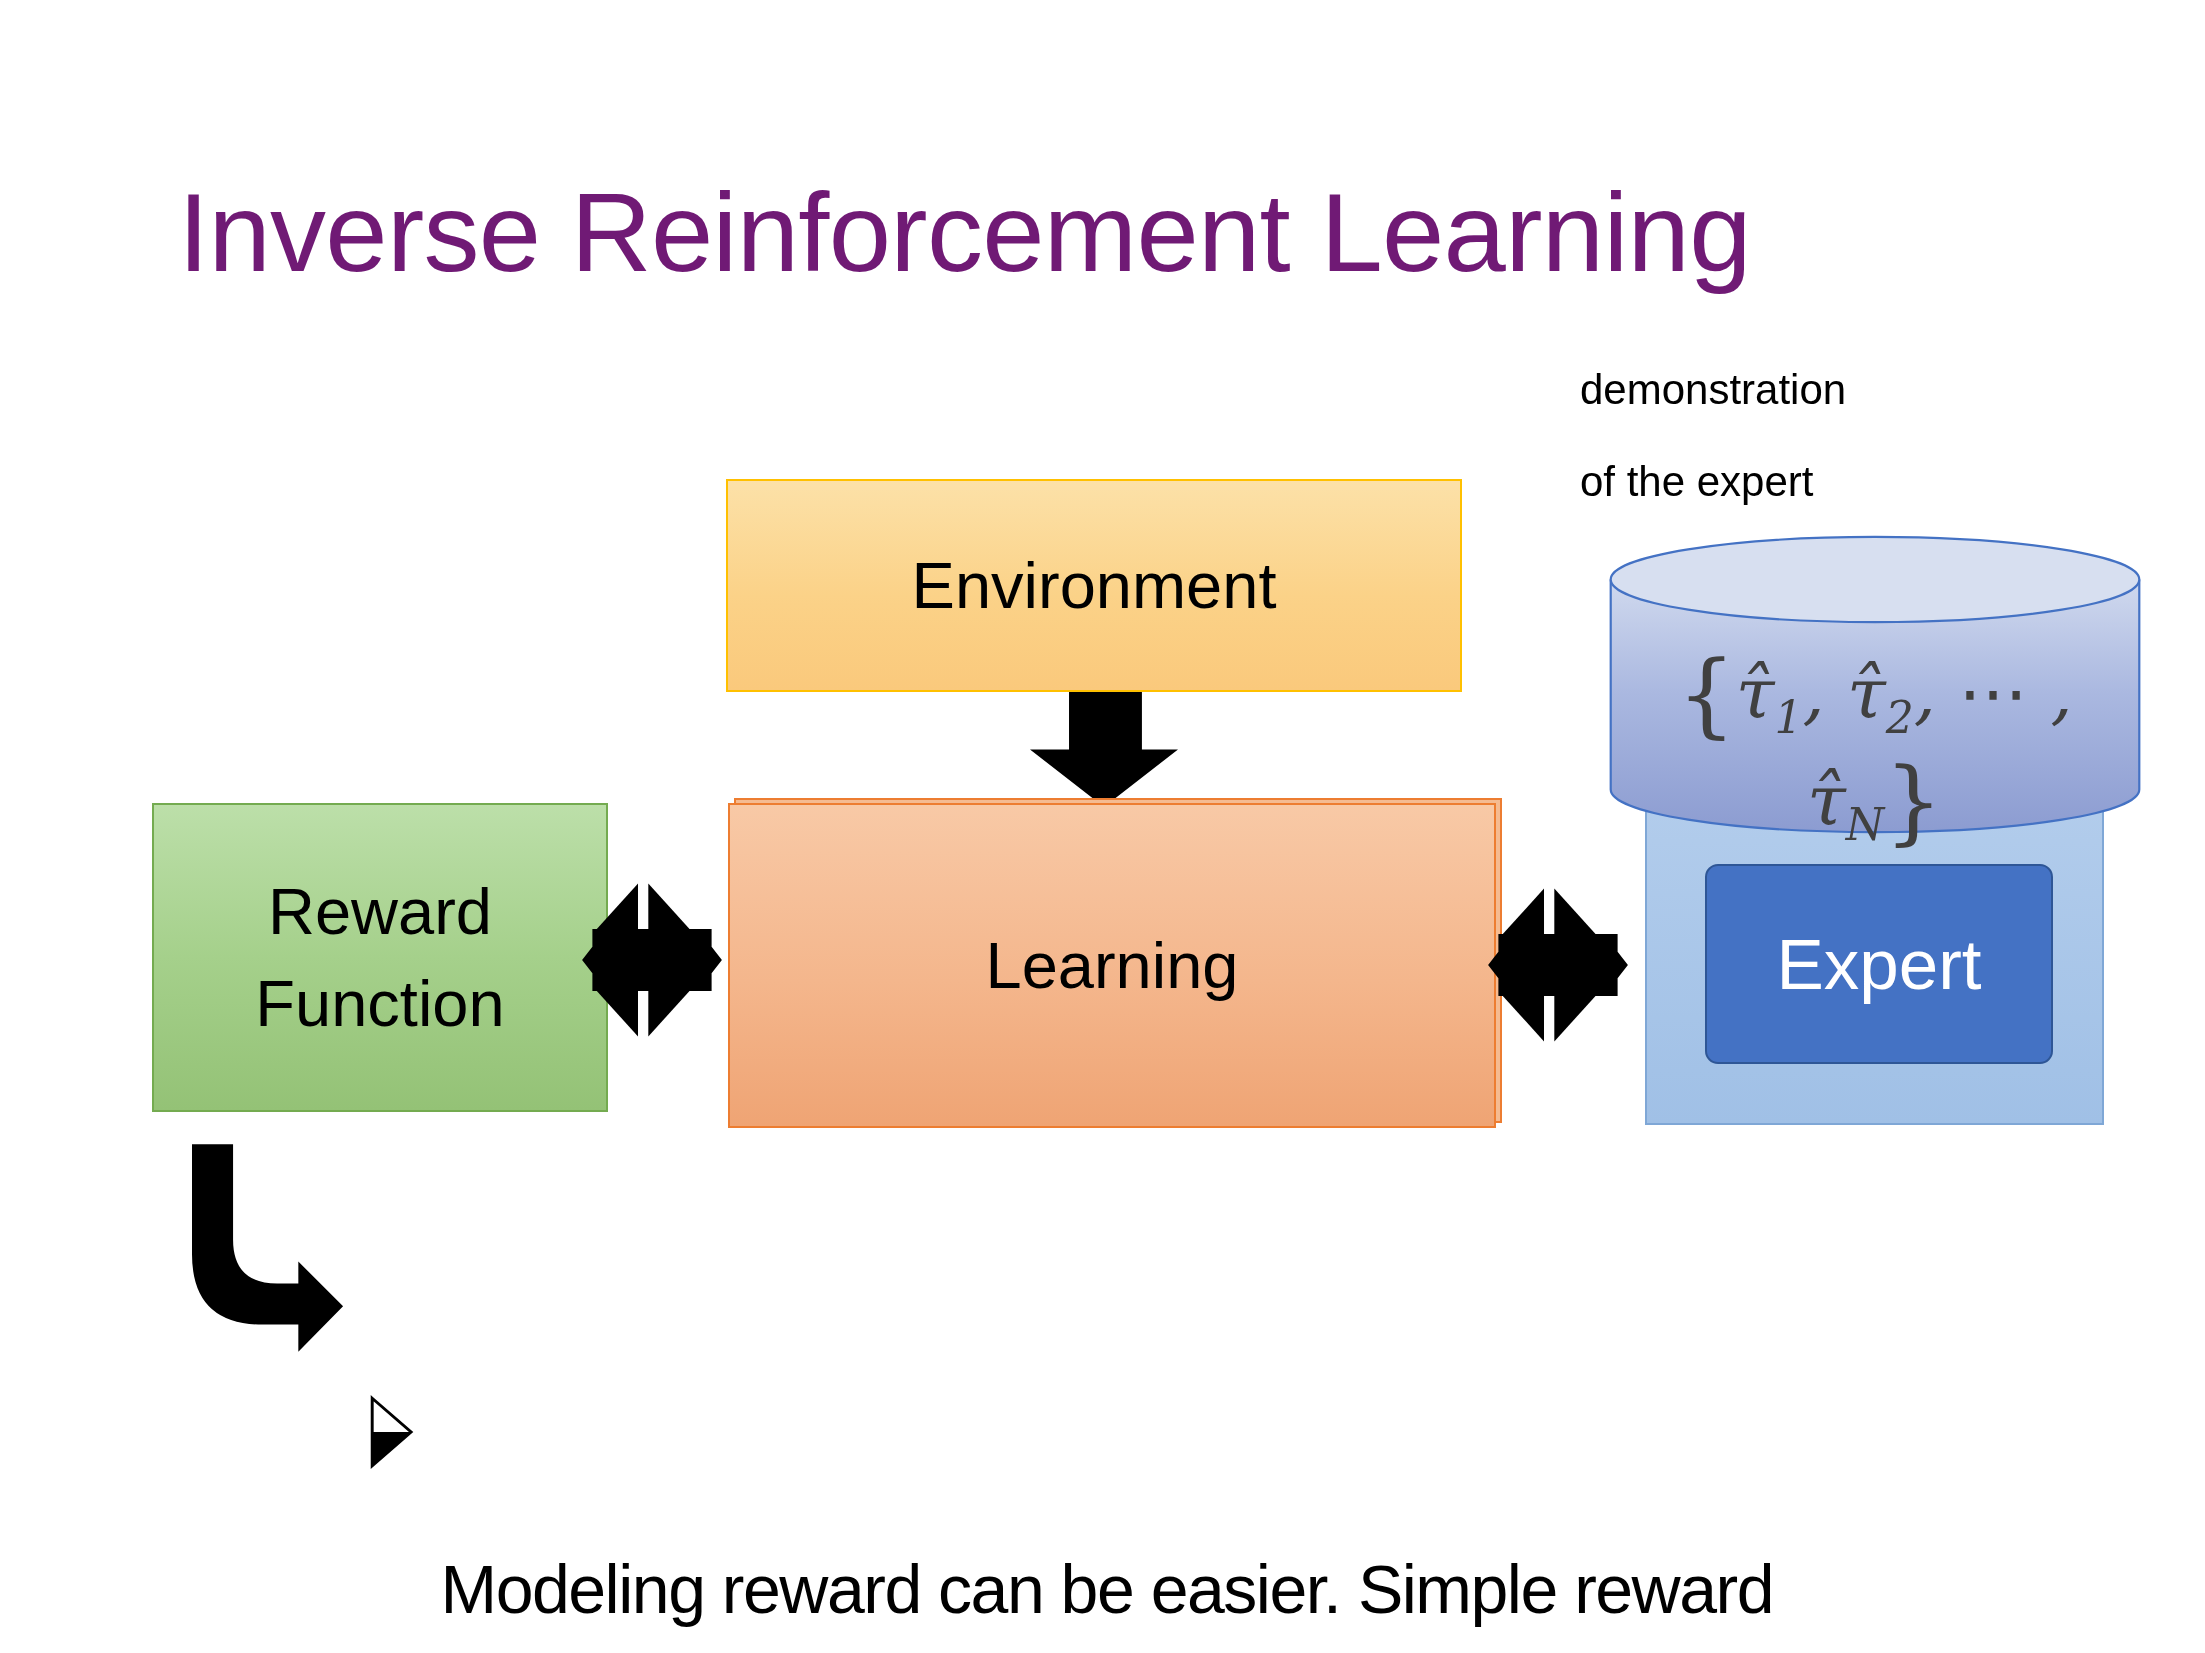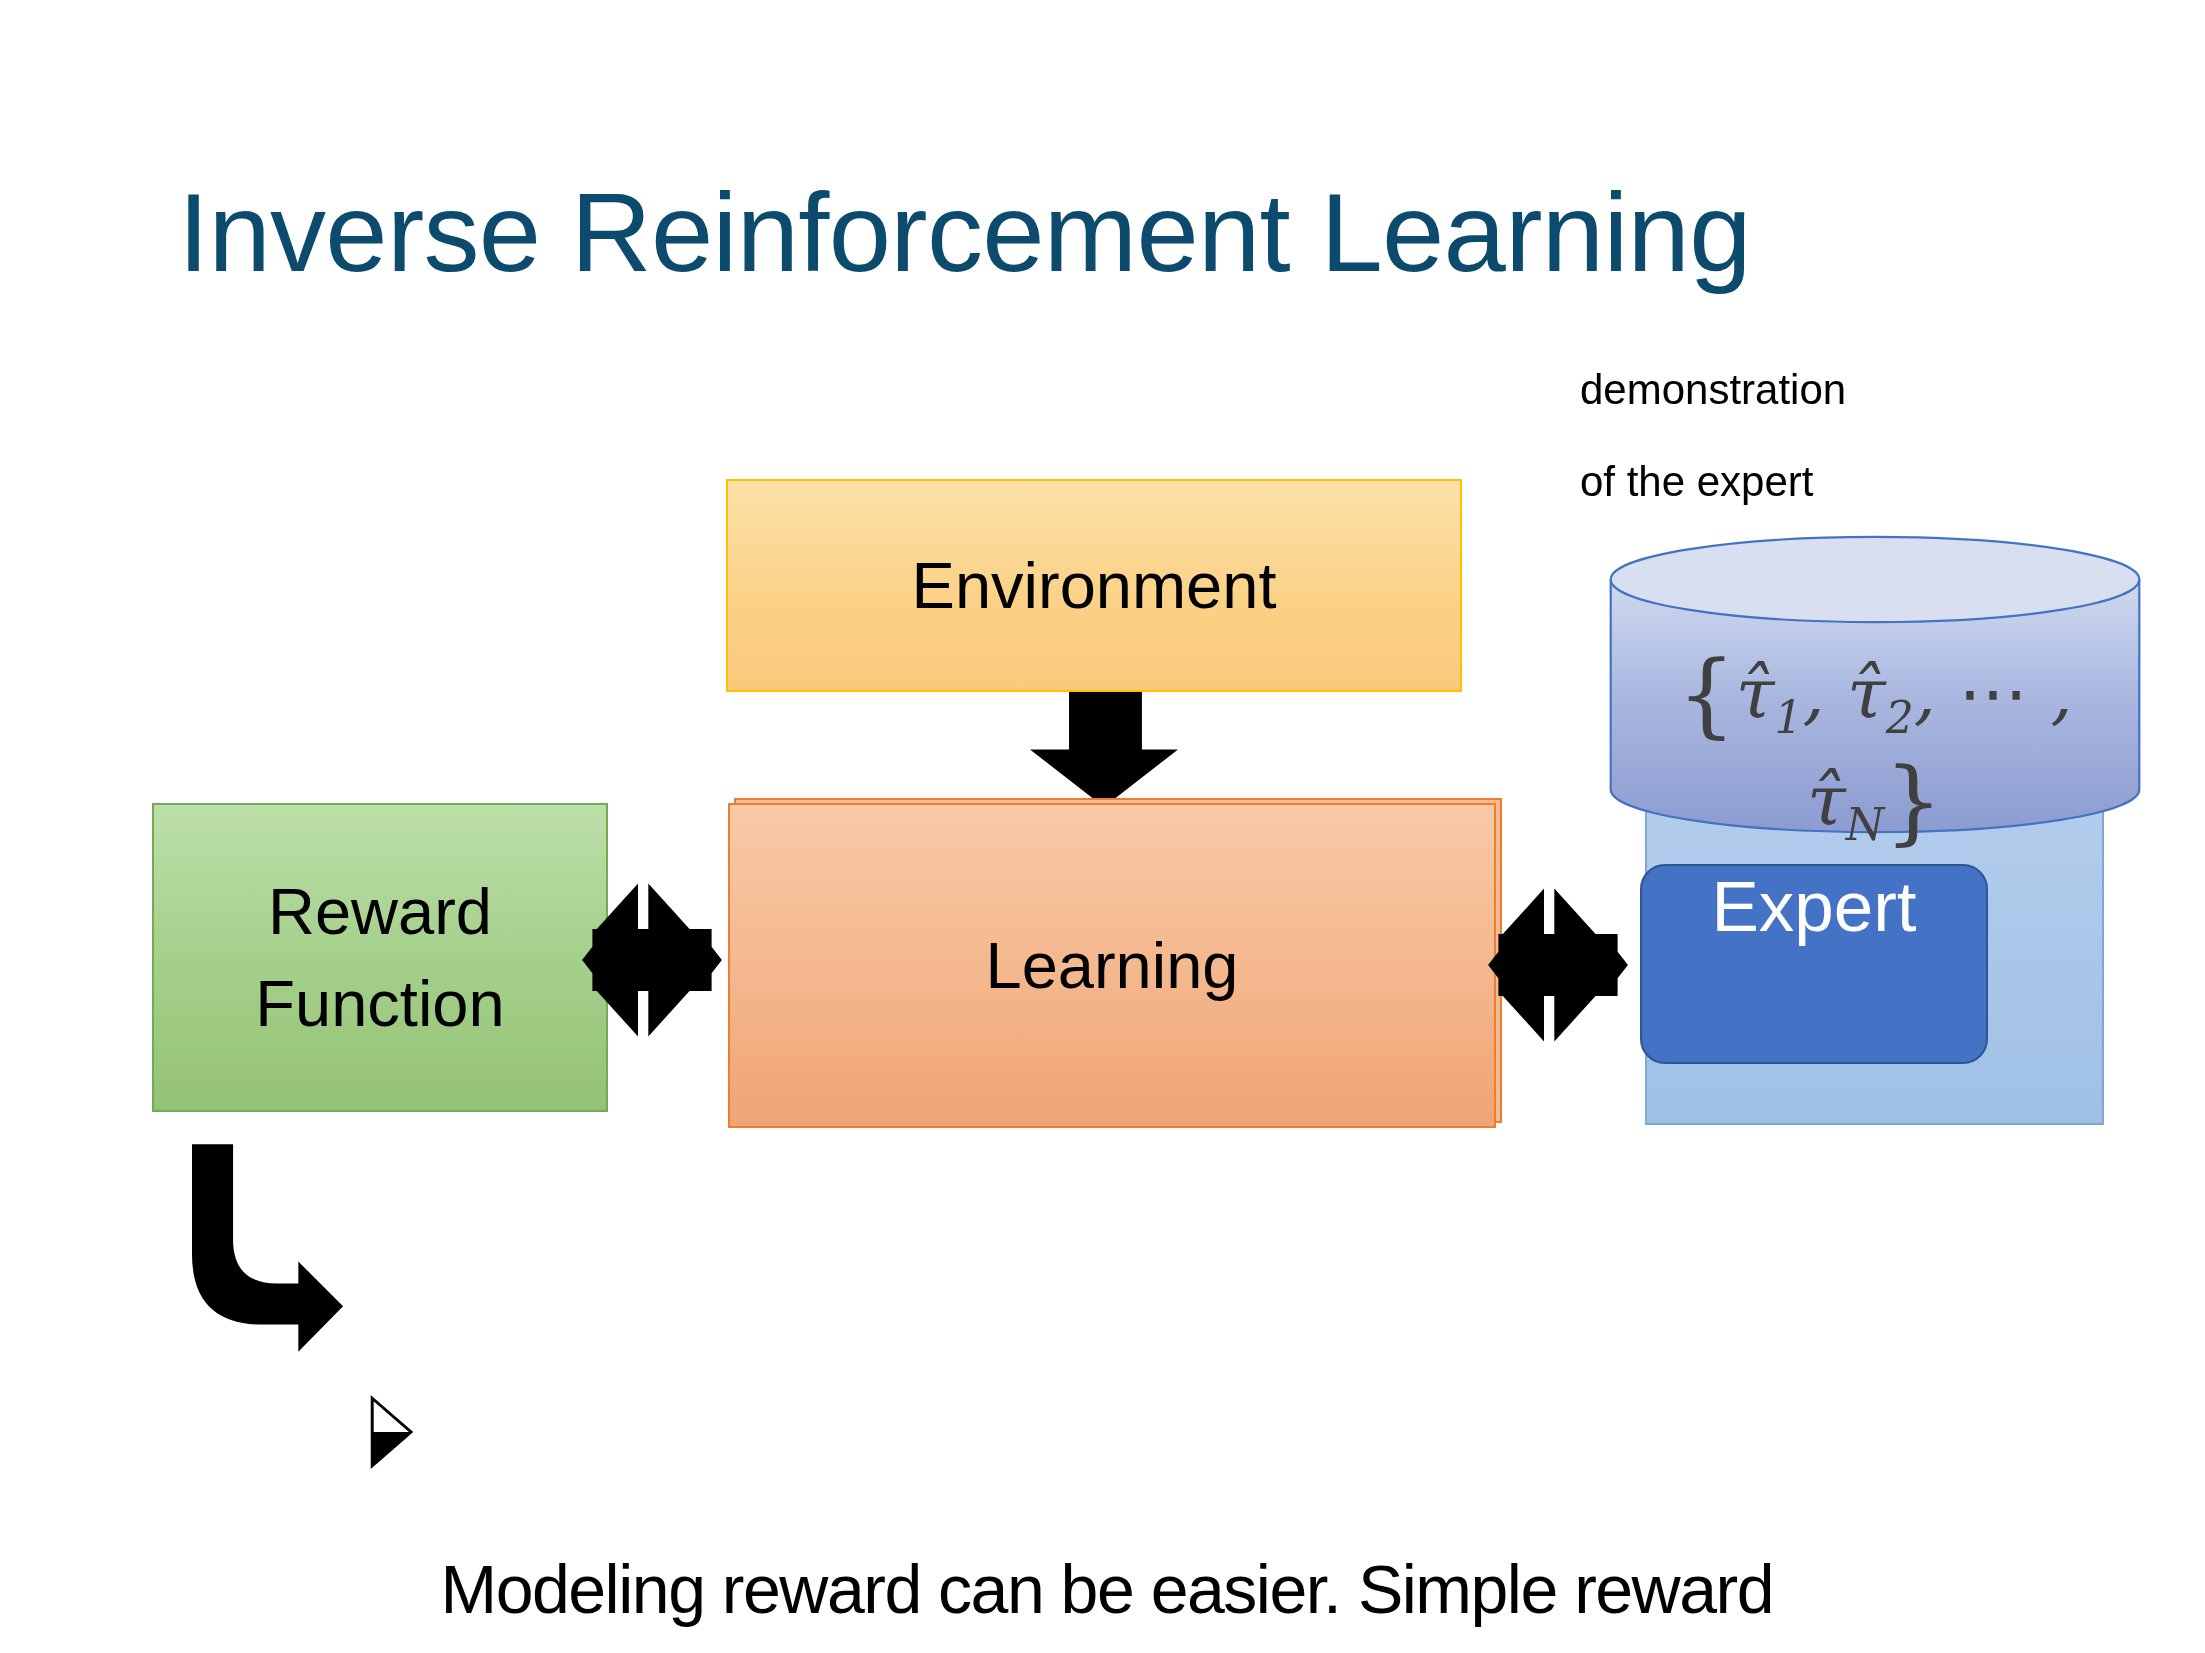--- a/index.html
+++ b/index.html
@@ -5,21 +5,21 @@
   html,body{margin:0;padding:0;background:#fff;}
   .slide{
     position:relative;width:2205px;height:1654px;background:#ffffff;overflow:hidden;
     font-family:"Liberation Sans",sans-serif;color:#000;
   }
   .abs{position:absolute;}
 
   
   .title{
     left:178px;top:160px;width:1911px;
-    font-size:112px;line-height:1.3;color:#0c4a6e;letter-spacing:-0.7px;
+    font-size:112px;line-height:1.3;color:#701a75;letter-spacing:-0.7px;
   }
 
   
   .demo-caption{
     left:1580px;top:344px;width:603px;text-align:left;
     font-size:42px;line-height:92px;
   }
 
   
   .box{display:flex;align-items:center;justify-content:center;text-align:center;box-sizing:border-box;}
@@ -46,23 +46,23 @@
     border:2.2px solid #ED7D31;
   }
 
   
   .expert-container{
     left:1645px;top:787px;width:459px;height:338px;
     background:linear-gradient(180deg,#b3cdec 0%,#a0c0e6 100%);
     border:2.2px solid #7FA7D6;box-sizing:border-box;
   }
   .expert-btn{
-    left:1640px;top:864px;width:348px;height:200px;
-    background:#4472C4;border:2.9px solid #2E5696;border-radius:25px;
-    display:flex;align-items:flex-start;justify-content:center;
+    left:1705px;top:864px;width:348px;height:200px;
+    background:#4472C4;border:2.9px solid #2E5696;border-radius:13px;
+    display:flex;align-items:center;justify-content:center;
     color:#fff;font-size:71px;box-sizing:border-box;
   }
 
   
   .cylinder{left:1608px;top:534px;width:534px;height:301px;}
   .formula{
     left:1608px;top:641px;width:534px;text-align:center;
     font-family:"DejaVu Serif","DejaVu Sans",serif;font-style:italic;
     font-size:70px;color:#404040;white-space:pre-wrap;
   }

